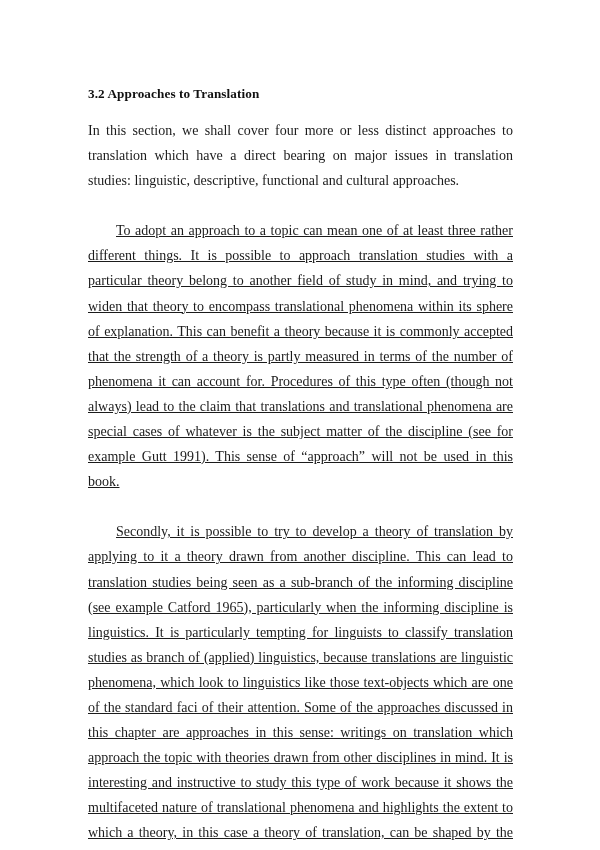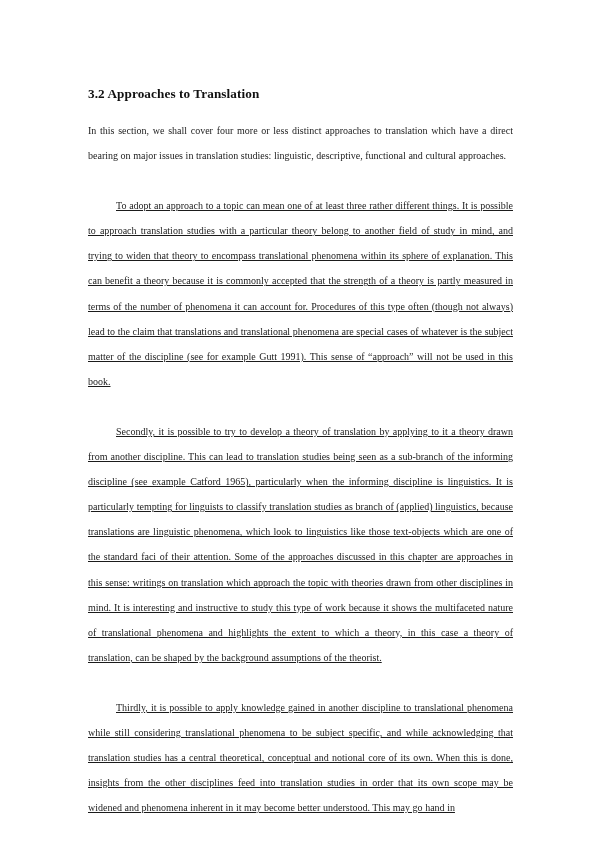--- a/index.html
+++ b/index.html
@@ -25,21 +25,21 @@
   }
   .section-heading {
     font-size: 13.2px;
     font-weight: bold;
     line-height: 20px;
     margin: 0 0 14px 0;
     letter-spacing: 0.1px;
     color: #111111;
   }
   p.body-par {
-    font-size: 10px;
+    font-size: 14px;
     line-height: 25.1px;
     text-align: justify;
     text-justify: inter-word;
     margin: 0 0 25px 0;
     color: #1b1b1b;
     word-spacing: 0.1px;
   }
   p.body-par.indent {
     text-indent: 28px;
     text-decoration: underline;

